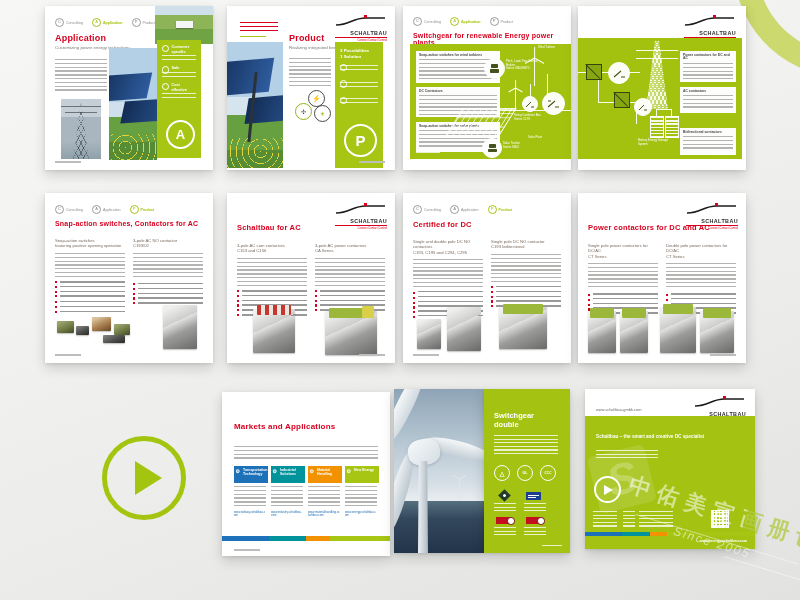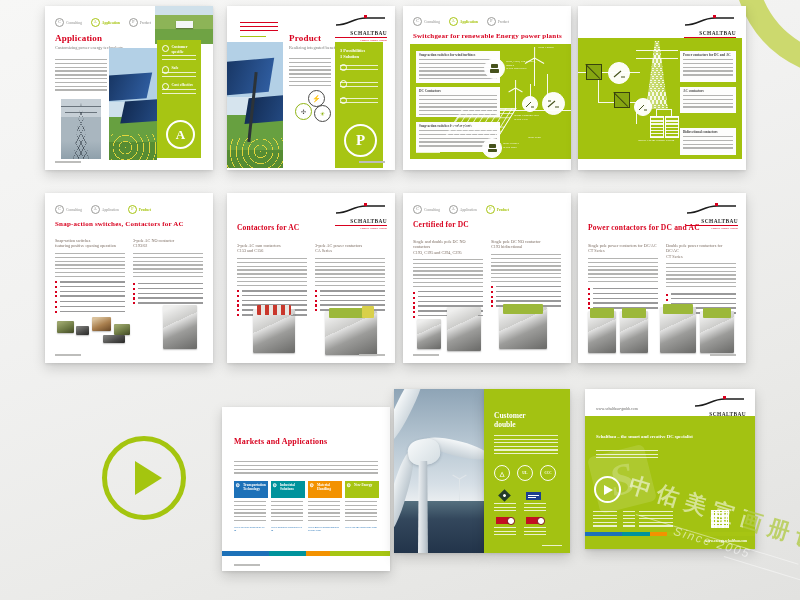--- a/index.html
+++ b/index.html
@@ -1,19 +1,19 @@
 <!DOCTYPE html>
 <html><head>
 <meta charset="utf-8">
 <style>
   html,body{margin:0;padding:0;background:#e8e8e7;}
   .canvas{position:relative;width:800px;height:600px;overflow:hidden;
     background:linear-gradient(160deg,#f7f7f6 0%,#f1f1f0 40%,#eaeae8 72%,#e2e2e0 100%);
     font-family:"Liberation Sans",sans-serif;}
-  .page{position:absolute;background:#fff;box-shadow:0 5px 12px rgba(0,0,0,.16),0 1px 3px rgba(0,0,0,.10);font-family:Liberation Serif, serif;}
+  .page{position:absolute;background:#fff;box-shadow:0 5px 12px rgba(0,0,0,.16),0 1px 3px rgba(0,0,0,.10);}
   
   .gl{background:repeating-linear-gradient(180deg,#b4b4b2 0 1.3px,transparent 1.3px 3.8px);}
   .glw{background:repeating-linear-gradient(180deg,rgba(255,255,255,.78) 0 1.2px,transparent 1.2px 3.6px);}
   .redlines{background:repeating-linear-gradient(180deg,#d8001e 0 1.4px,transparent 1.4px 4px);}
   .bl{position:relative;padding-left:5px;}
   .bl:before{content:"";position:absolute;left:0;top:.4px;bottom:0;width:2.2px;
     background:repeating-linear-gradient(180deg,#d8001e 0 2.2px,transparent 2.2px 4.8px);}
   .bl .fill{position:absolute;left:5px;right:0;top:0;bottom:0;
     background:repeating-linear-gradient(180deg,#99999a 0 1.5px,transparent 1.5px 4.8px);}
   .ptitle{color:#d8001e;font-weight:700;letter-spacing:.2px;}
@@ -390,21 +390,21 @@
 
   <div class="page" style="left:227px;top:193px;width:168px;height:170px;">
     <div class="logo" style="right:8px;top:8px;">
       <svg viewBox="0 0 52 12" width="52" height="12">
         <path d="M1 10 C 15 10 17 3 31 3 L 50 3" fill="none" stroke="#1c1c1c" stroke-width="1.6"></path>
         <rect x="29" y="0" width="3" height="3" fill="#d8001e"></rect>
       </svg>
       <div class="lname">SCHALTBAU</div>
       <div class="ltag">Connect Contact Control</div>
     </div>
-    <div class="ptitle" style="position:absolute;left:10px;top:30px;font-size:7.5px;">Contactors for AC</div>
+    <div class="ptitle" style="position:absolute;left:10px;top:30px;font-size:7.5px;">Schaltbau for AC</div>
     <div style="position:absolute;left:10px;top:50px;width:70px;">
       <div style="font-size:4.2px;color:#7a6a5f;line-height:1.3;">
         <div>3-pole AC cam contactors</div>
         <div>C153 and C156</div>
       </div>
       <div class="gl" style="height:28px;margin-top:4px;"></div>
       <div class="bl" style="height:26px;margin-top:4px;">
           <div class="fill"></div>
         </div>
     </div>
@@ -504,21 +504,21 @@
     <div class="dev greenboard" style="left:82px;top:114px;width:36px;height:46px;"></div>
     <div class="dev greenboard" style="left:122px;top:118px;width:34px;height:42px;"></div>
     <div class="foot" style="right:10px;bottom:7px;width:26px;"></div>
   </div>
 
   <div style="position:absolute;left:102px;top:436px;width:84px;height:84px;border:5px solid #a4c50f;border-radius:50%;
               display:flex;align-items:center;justify-content:center;box-sizing:border-box;cursor:pointer;">
     <div style="width:0;height:0;border-left:27px solid #a4c50f;border-top:17px solid transparent;border-bottom:17px solid transparent;margin-left:9px;"></div>
   </div>
 
-  <div class="page" style="left:222px;top:407px;width:168px;height:164px;overflow:hidden;">
+  <div class="page" style="left:222px;top:392px;width:168px;height:164px;overflow:hidden;">
     <div class="ptitle" style="position:absolute;left:12px;top:30px;font-size:8px;">Markets and Applications</div>
     <div class="gl" style="position:absolute;left:12px;top:54px;width:144px;height:14px;"></div>
     <div>
       <div class="cath" style="left: 12px; top: 74px; width: 34px; background: rgb(29, 113, 184);" title="Transportation Technology">
         <span class="gear">⚙</span><span>Transportation Technology</span>
       </div>
       <div class="gl" style="position:absolute;left:12px;top:94px;width:32px;height:22px;"></div>
       <div class="url" style="left:12px;top:119px;width:32px;">www.railway.schaltbau.com</div>
     </div>
     <div>
@@ -567,21 +567,21 @@
     <div style="position:absolute;left:-2px;top:60px;width:15px;height:86px;
          background:linear-gradient(90deg,#eef2f4,#bcc7cf);border-radius:50%/46%;transform:rotate(16deg);"></div>
     <div style="position:absolute;left:14px;top:50px;width:32px;height:26px;
          background:linear-gradient(145deg,#f8fafb,#d4dde2);border-radius:42%;transform:rotate(-10deg);box-shadow:0 1px 3px rgba(40,60,80,.25);"></div>
     <div style="position:absolute;left:24px;top:72px;width:10px;height:92px;
          background:linear-gradient(90deg,#eef1f3,#c3ccd3 70%,#aab5bd);clip-path:polygon(8% 0,92% 0,100% 100%,0 100%);"></div>
   </div>
 
   <div class="page" style="left:484px;top:389px;width:86px;height:164px;background:#a3c212;overflow:hidden;">
     <div style="position:absolute;left:10px;top:22px;color:#fff;font-weight:700;font-size:7.5px;line-height:1.2;">
-      <div>Customer</div>
+      <div>Switchgear</div>
       <div>double</div>
     </div>
     <div class="glw" style="position:absolute;left:10px;top:46px;width:64px;height:20px;"></div>
     <div style="position:absolute;left:10px;top:76px;display:flex;gap:7px;">
       <div class="cc" style="font-size:6px;">△</div>
       <div class="cc">UL</div>
       <div class="cc" style="font-size:3.2px;">CCC</div>
     </div>
     <div style="position:absolute;left:16px;top:102px;width:9px;height:9px;background:#233c2a;transform:rotate(45deg);">
       <div style="position:absolute;left:3px;top:3px;width:3px;height:3px;background:#fff;border-radius:50%;"></div>

